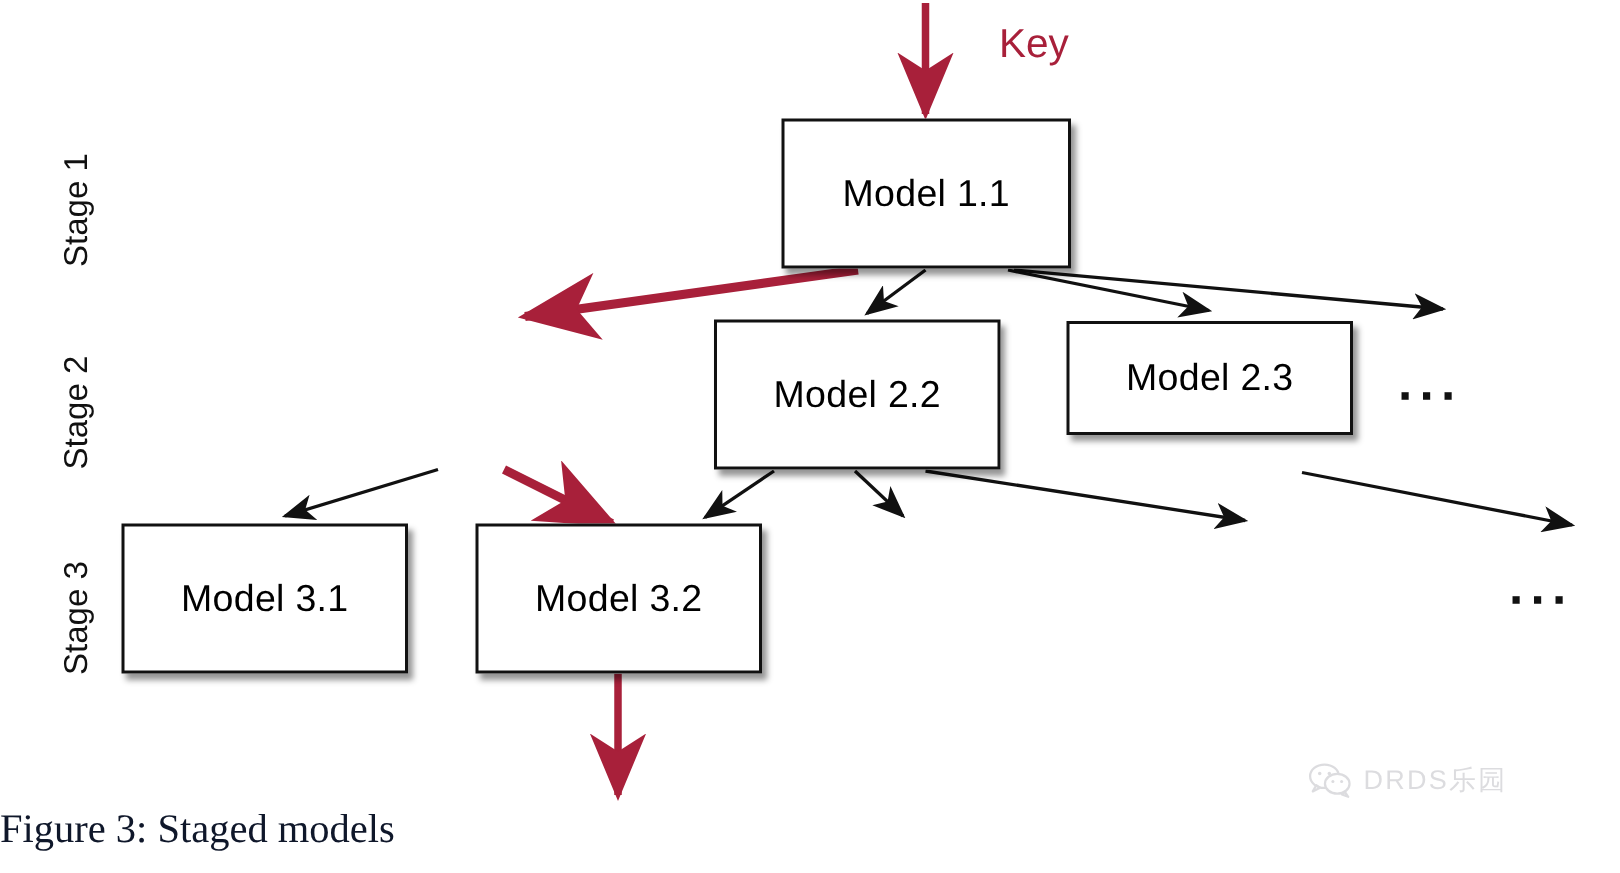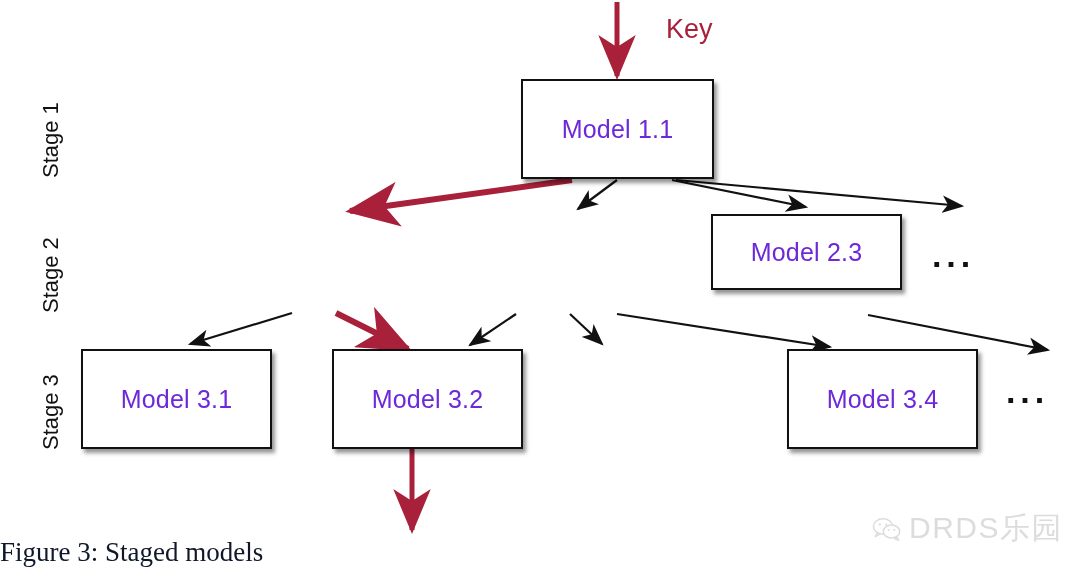--- a/index.html
+++ b/index.html
@@ -25,21 +25,21 @@
   .node-box {
     position: absolute;
     box-sizing: border-box;
     background: #ffffff;
     border: 2px solid #111111;
     display: flex;
     align-items: center;
     justify-content: center;
     font-family: "Liberation Sans", sans-serif;
     font-size: 25px;
-    color: #6d28d9;
+    color: #000000;
     letter-spacing: 0.2px;
     box-shadow: 3px 4px 4px rgba(0,0,0,0.42);
     z-index: 3;
   }
   .stage-label {
     position: absolute;
     font-family: "Liberation Sans", sans-serif;
     font-size: 22px;
     color: #111111;
     transform: rotate(-90deg);
@@ -79,21 +79,21 @@
     left: 872px;
     top: 508px;
     display: flex;
     align-items: center;
     gap: 7px;
     opacity: 0.30;
     z-index: 5;
   }
   #watermark .wm-text {
     font-family: "Liberation Sans", sans-serif;
-    font-size: 30px;
+    font-size: 18px;
     letter-spacing: 1.5px;
     color: #8d8d96;
     white-space: nowrap;
     text-align: center;
   }
 </style>
 </head>
 <body>
 
 <div id="figure-root">
@@ -124,26 +124,26 @@
 
     <line x1="412" y1="449" x2="412" y2="530" stroke="#a8203a" stroke-width="5" marker-end="url(#arrow-red)"></line>
   </svg>
 
   <div class="stage-label" style="left:38px; top:178px;">Stage 1</div>
   <div class="stage-label" style="left:38px; top:313px;">Stage 2</div>
   <div class="stage-label" style="left:38px; top:450px;">Stage 3</div>
 
   <div class="node-box" style="left:521px; top:79px; width:193px; height:100px;">Model 1.1</div>
 
+  <div class="node-box" style="left:476px; top:213px; width:191px; height:100px;">Model 2.2</div>
   <div class="node-box" style="left:711px; top:214px; width:191px; height:76px;">Model 2.3</div>
   <div class="ellipsis" style="left:932px; top:245px;">···</div>
 
   <div class="node-box" style="left:81px; top:349px; width:191px; height:100px;text-align:center;">Model 3.1</div>
-  <div class="node-box" style="left:332px; top:349px; width:191px; height:100px;">Model 3.2</div>
-  <div class="node-box" style="left:787px; top:349px; width:191px; height:100px;">Model 3.4</div>
+  <div class="node-box" style="left:317px; top:349px; width:191px; height:100px;">Model 3.2</div>
   <div class="ellipsis" style="left:1006px; top:381px;">···</div>
 
   <div class="flow-label" style="left:636px; top:14px;margin-left:30px;">Key</div>
 
   <div id="figure-caption">Figure 3: Staged models</div>
 
   <div id="watermark">
     <svg width="30" height="24" viewBox="0 0 30 24">
       <ellipse cx="11" cy="9.5" rx="9.6" ry="7.8" fill="none" stroke="#8d8d96" stroke-width="1.5"></ellipse>
       <path d="M5.5,15.5 L3.2,19.6 L8.0,17.2 Z" fill="none" stroke="#8d8d96" stroke-width="1.5" stroke-linejoin="round"></path>

